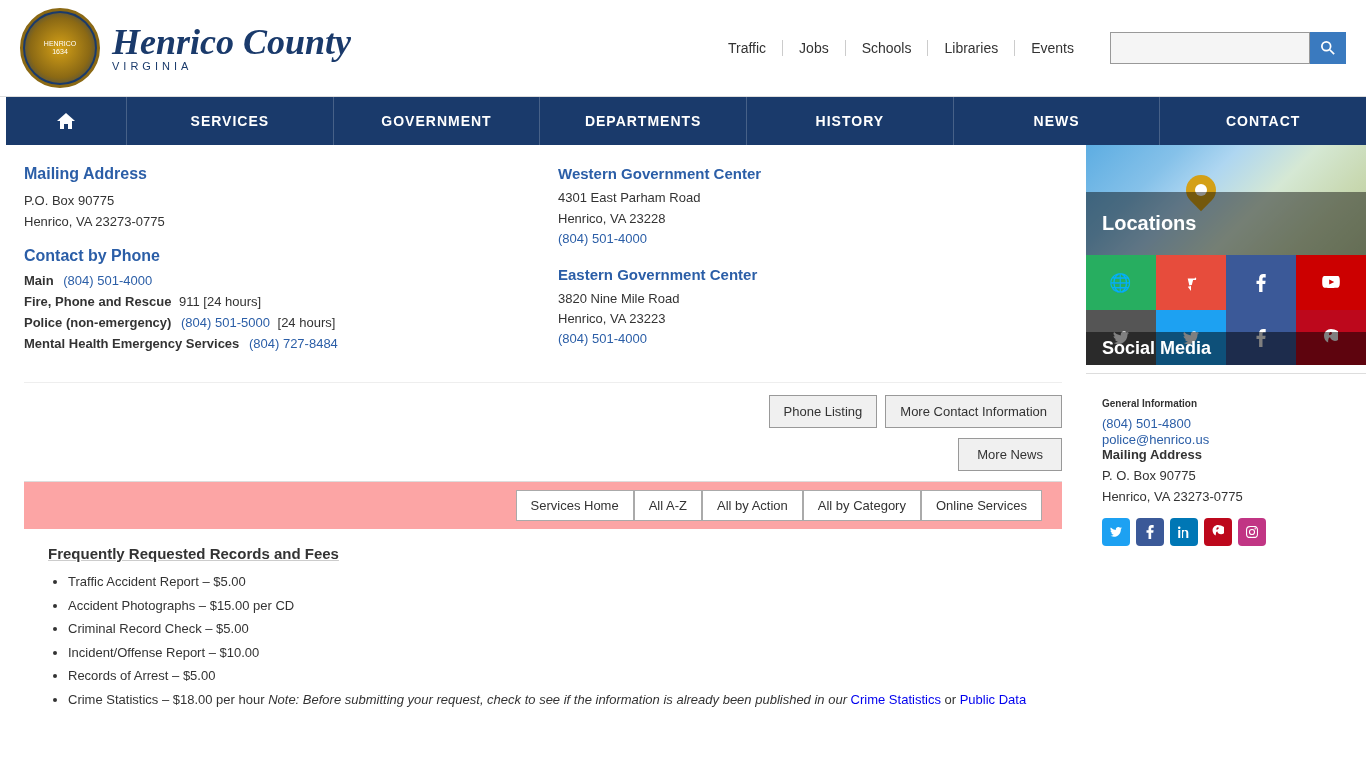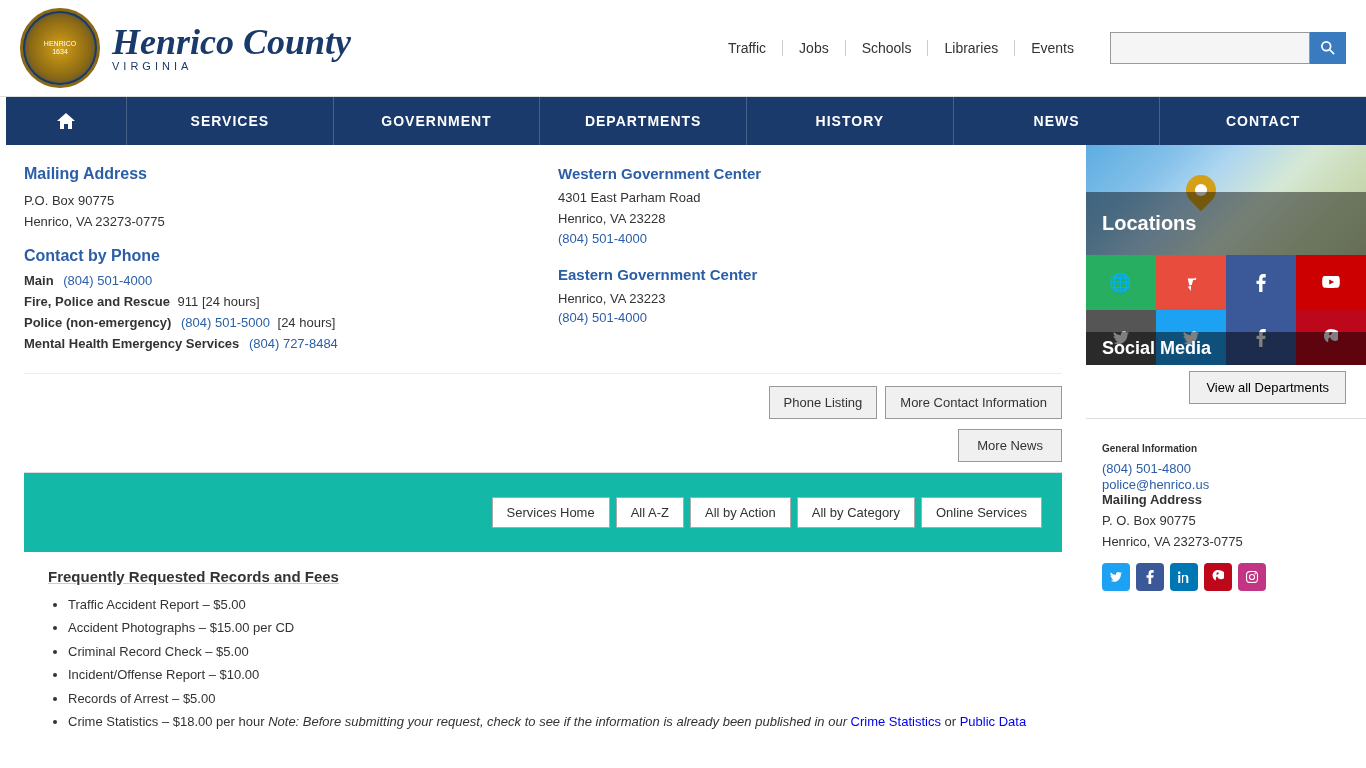--- a/index.html
+++ b/index.html
@@ -262,26 +262,25 @@
       padding: 8px 18px;
       border: 1px solid #999;
       background: #f0f0f0;
       font-size: 13px;
       cursor: pointer;
       color: #333;
     }
 
     
     .services-bar {
-      background: #14b8a6;
+      background: #fca5a5;
       border-top: 1px solid #ddd;
-      padding: 24px 20px;
+      padding: 8px 20px;
       display: flex;
       justify-content: flex-end;
-      gap: 6px;
     }
     .service-btn {
       padding: 7px 14px;
       border: 1px solid #aaa;
       background: #fff;
       font-size: 13px;
       cursor: pointer;
       color: #333;
     }
     .bottom-main {
@@ -404,21 +403,21 @@
           <div>Henrico, VA 23273-0775</div>
         </div>
 
         <div class="contact-heading">Contact by Phone</div>
 
         <div class="phone-row">
           <span class="phone-label">Main</span>
           <a class="phone-number">(804) 501-4000</a>
         </div>
         <div class="phone-row">
-          <span class="phone-label">Fire, Police and Rescue</span>
+          <span class="phone-label">Fire, Phone and Rescue</span>
           <span class="phone-note">911 [24 hours]</span>
         </div>
         <div class="phone-row">
           <span class="phone-label">Police (non-emergency)</span>
           <a class="phone-number">(804) 501-5000</a>
           <span class="phone-note">[24 hours]</span>
         </div>
         <div class="phone-row">
           <span class="phone-label">Mental Health Emergency Services</span>
           <a class="phone-number">(804) 727-8484</a>
@@ -431,20 +430,21 @@
           <div class="govt-address">
             <div>4301 East Parham Road</div>
             <div>Henrico, VA 23228</div>
           </div>
           <a class="govt-phone">(804) 501-4000</a>
         </div>
 
         <div class="govt-center-block">
           <div class="govt-center-heading">Eastern Government Center</div>
           <div class="govt-address">
+            <div>3820 Nine Mile Road</div>
             <div>Henrico, VA 23223</div>
           </div>
           <a class="govt-phone">(804) 501-4000</a>
         </div>
       </div>
     </div>
 
     <div class="buttons-row">
       <button class="action-btn">Phone Listing</button>
       <button class="action-btn">More Contact Information</button>
@@ -530,23 +530,20 @@
           <svg width="14" height="18" viewBox="0 0 14 18" fill="white">
               <path d="M7 0C3.1 0 0 3.1 0 7c0 2.9 1.7 5.4 4.2 6.5-.1-.5-.1-1.4 0-2 .2-.7 1.1-4.8 1.1-4.8s-.3-.6-.3-1.4c0-1.3.8-2.3 1.7-2.3.8 0 1.2.6 1.2 1.3 0 .8-.5 2-7 3.1 0 .3-.1.5-.1.8 0 1.1.8 1.9 1.9 1.9.7 0 2.3-.5 3.2-2 .6 2.2 2.6 3.9 5 3.9 3.3 0 5.9-2.7 5.9-6.1S10.3 0 7 0z"></path>
             </svg>
         </div>
       </div>
       <div class="social-overlay">
         <span class="social-label">Social Media</span>
       </div>
     </div>
 
-    <div class="view-all-row">
-      <button class="view-all-btn">View all Departments</button>
-    </div>
 
     <hr class="divider">
 
     <div class="bottom-sidebar">
       <div class="gen-info-heading">General Information</div>
       <a class="gen-info-phone">(804) 501-4800</a>
       <br>
       <a class="gen-info-email">police@henrico.us</a>
       <div class="gen-info-address">Mailing Address</div>
       <div class="gen-info-addr-text">

